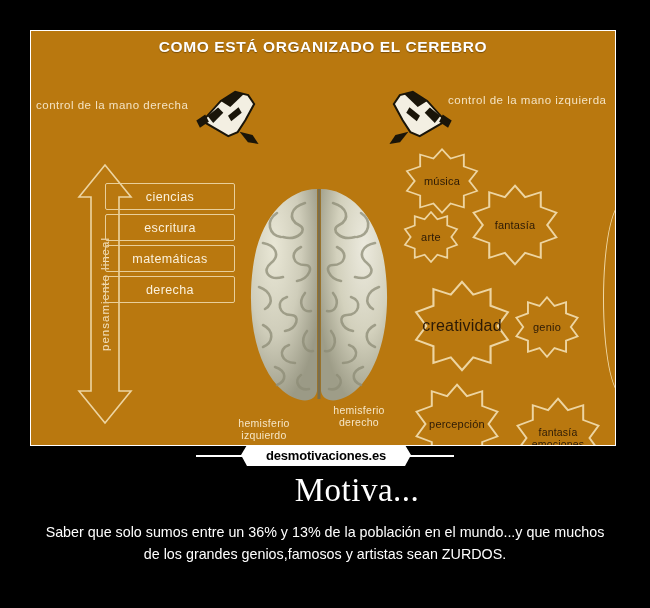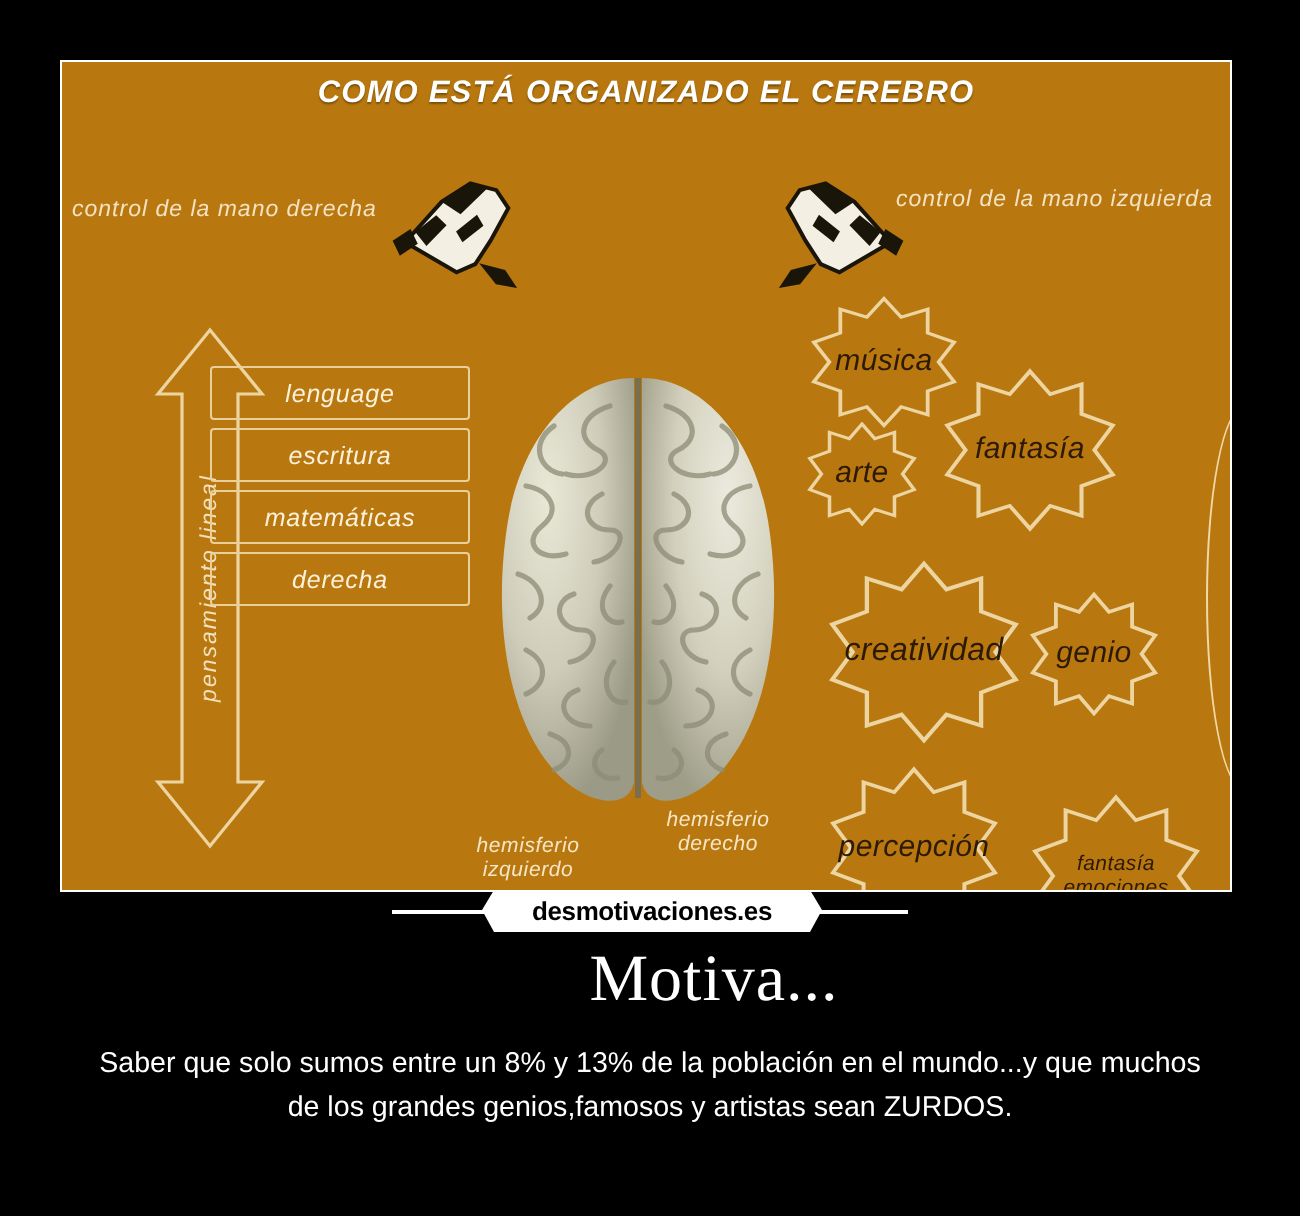--- a/index.html
+++ b/index.html
@@ -10,21 +10,20 @@
   }
   
   #poster{
     position:absolute;left:0;top:0;width:650px;height:608px;background:#000;
   }
   #img-frame{
     position:absolute;left:31px;top:31px;width:584px;height:414px;
     background:#b9780f;
     box-shadow:0 0 0 1px #ffffff;
     overflow:hidden;
-    font-style:italic;
   }
   
   #diagram-title{
     position:absolute;left:0;top:7px;width:584px;text-align:center;
     color:#ffffff;font-weight:bold;font-size:15.5px;letter-spacing:.6px;
     text-shadow:0 1px 1px rgba(0,0,0,.35);
   }
   
   .hand{position:absolute;width:74px;height:62px;}
   #hand-left{left:164px;top:58px;transform:rotate(-12deg);}
@@ -64,21 +63,21 @@
     text-align:center;letter-spacing:.3px;
   }
   #hemi-left{left:192px;top:373px;width:82px;margin-top:13px;}
   #hemi-right{left:287px;top:373px;width:82px;}
   
   .burst{position:absolute;}
   .burst svg{position:absolute;left:0;top:0;}
   .burst span{
     position:absolute;left:0;top:0;width:100%;height:100%;
     display:flex;align-items:center;justify-content:center;text-align:center;
-    color:#2c1a06;font-size:15px;line-height:12px;letter-spacing:.2px;
+    color:#2c1a06;font-size:11px;line-height:12px;letter-spacing:.2px;
   }
   #burst-musica{left:372px;top:117px;width:78px;height:66px;}
   #burst-arte  {left:371px;top:180px;width:58px;height:52px;}
   #burst-fantasia{left:438px;top:153px;width:92px;height:82px;}
   #burst-creatividad{left:380px;top:249px;width:102px;height:92px;}
   #burst-genio{left:482px;top:265px;width:68px;height:62px;}
   #burst-percepcion{left:381px;top:352px;width:90px;height:82px;}
   #burst-expresion{left:482px;top:366px;width:90px;height:82px;}
   #burst-expresion span{font-size:10.5px;}
   #burst-creatividad span{font-size:16px;}
@@ -153,21 +152,21 @@
     <div class="hand-caption" id="caption-left-hand">control de la mano izquierda</div>
 
     <div id="linear-arrow">
       <svg width="56" height="262" viewBox="0 0 56 262">
         <path d="M28 2 L54 34 L42 34 L42 228 L54 228 L28 260 L2 228 L14 228 L14 34 L2 34 Z" fill="none" stroke="#edd5a2" stroke-width="1.6"></path>
       </svg>
     </div>
     <div id="linear-arrow-label">pensamiento lineal</div>
 
     <div id="left-boxes">
-      <div class="fbox">lenguage</div>
+      <div class="fbox">ciencias</div>
       <div class="fbox">escritura</div>
       <div class="fbox">matemáticas</div>
       <div class="fbox">derecha</div>
     </div>
 
     <div id="brain">
       <svg width="152" height="222" viewBox="0 0 152 222">
         <defs>
           <radialGradient id="bg1" cx="35%" cy="28%" r="75%">
             <stop offset="0%" stop-color="#e9e7d6"></stop>
@@ -275,15 +274,15 @@
     <div id="holistic-label">pensamiento holístico</div>
 
   </div>
 
   <div id="watermark-bar">
     <div id="watermark-line"></div>
     <div id="watermark-pill">desmotivaciones.es</div>
   </div>
 
   <div id="poster-title">Motiva...</div>
-  <div id="poster-caption">Saber que solo sumos entre un 8% y 13% de la población en el mundo...y que muchos de los grandes genios,famosos y artistas sean ZURDOS.</div>
+  <div id="poster-caption">Saber que solo sumos entre un 36% y 13% de la población en el mundo...y que muchos de los grandes genios,famosos y artistas sean ZURDOS.</div>
 
 </div>
 
 </body></html>

